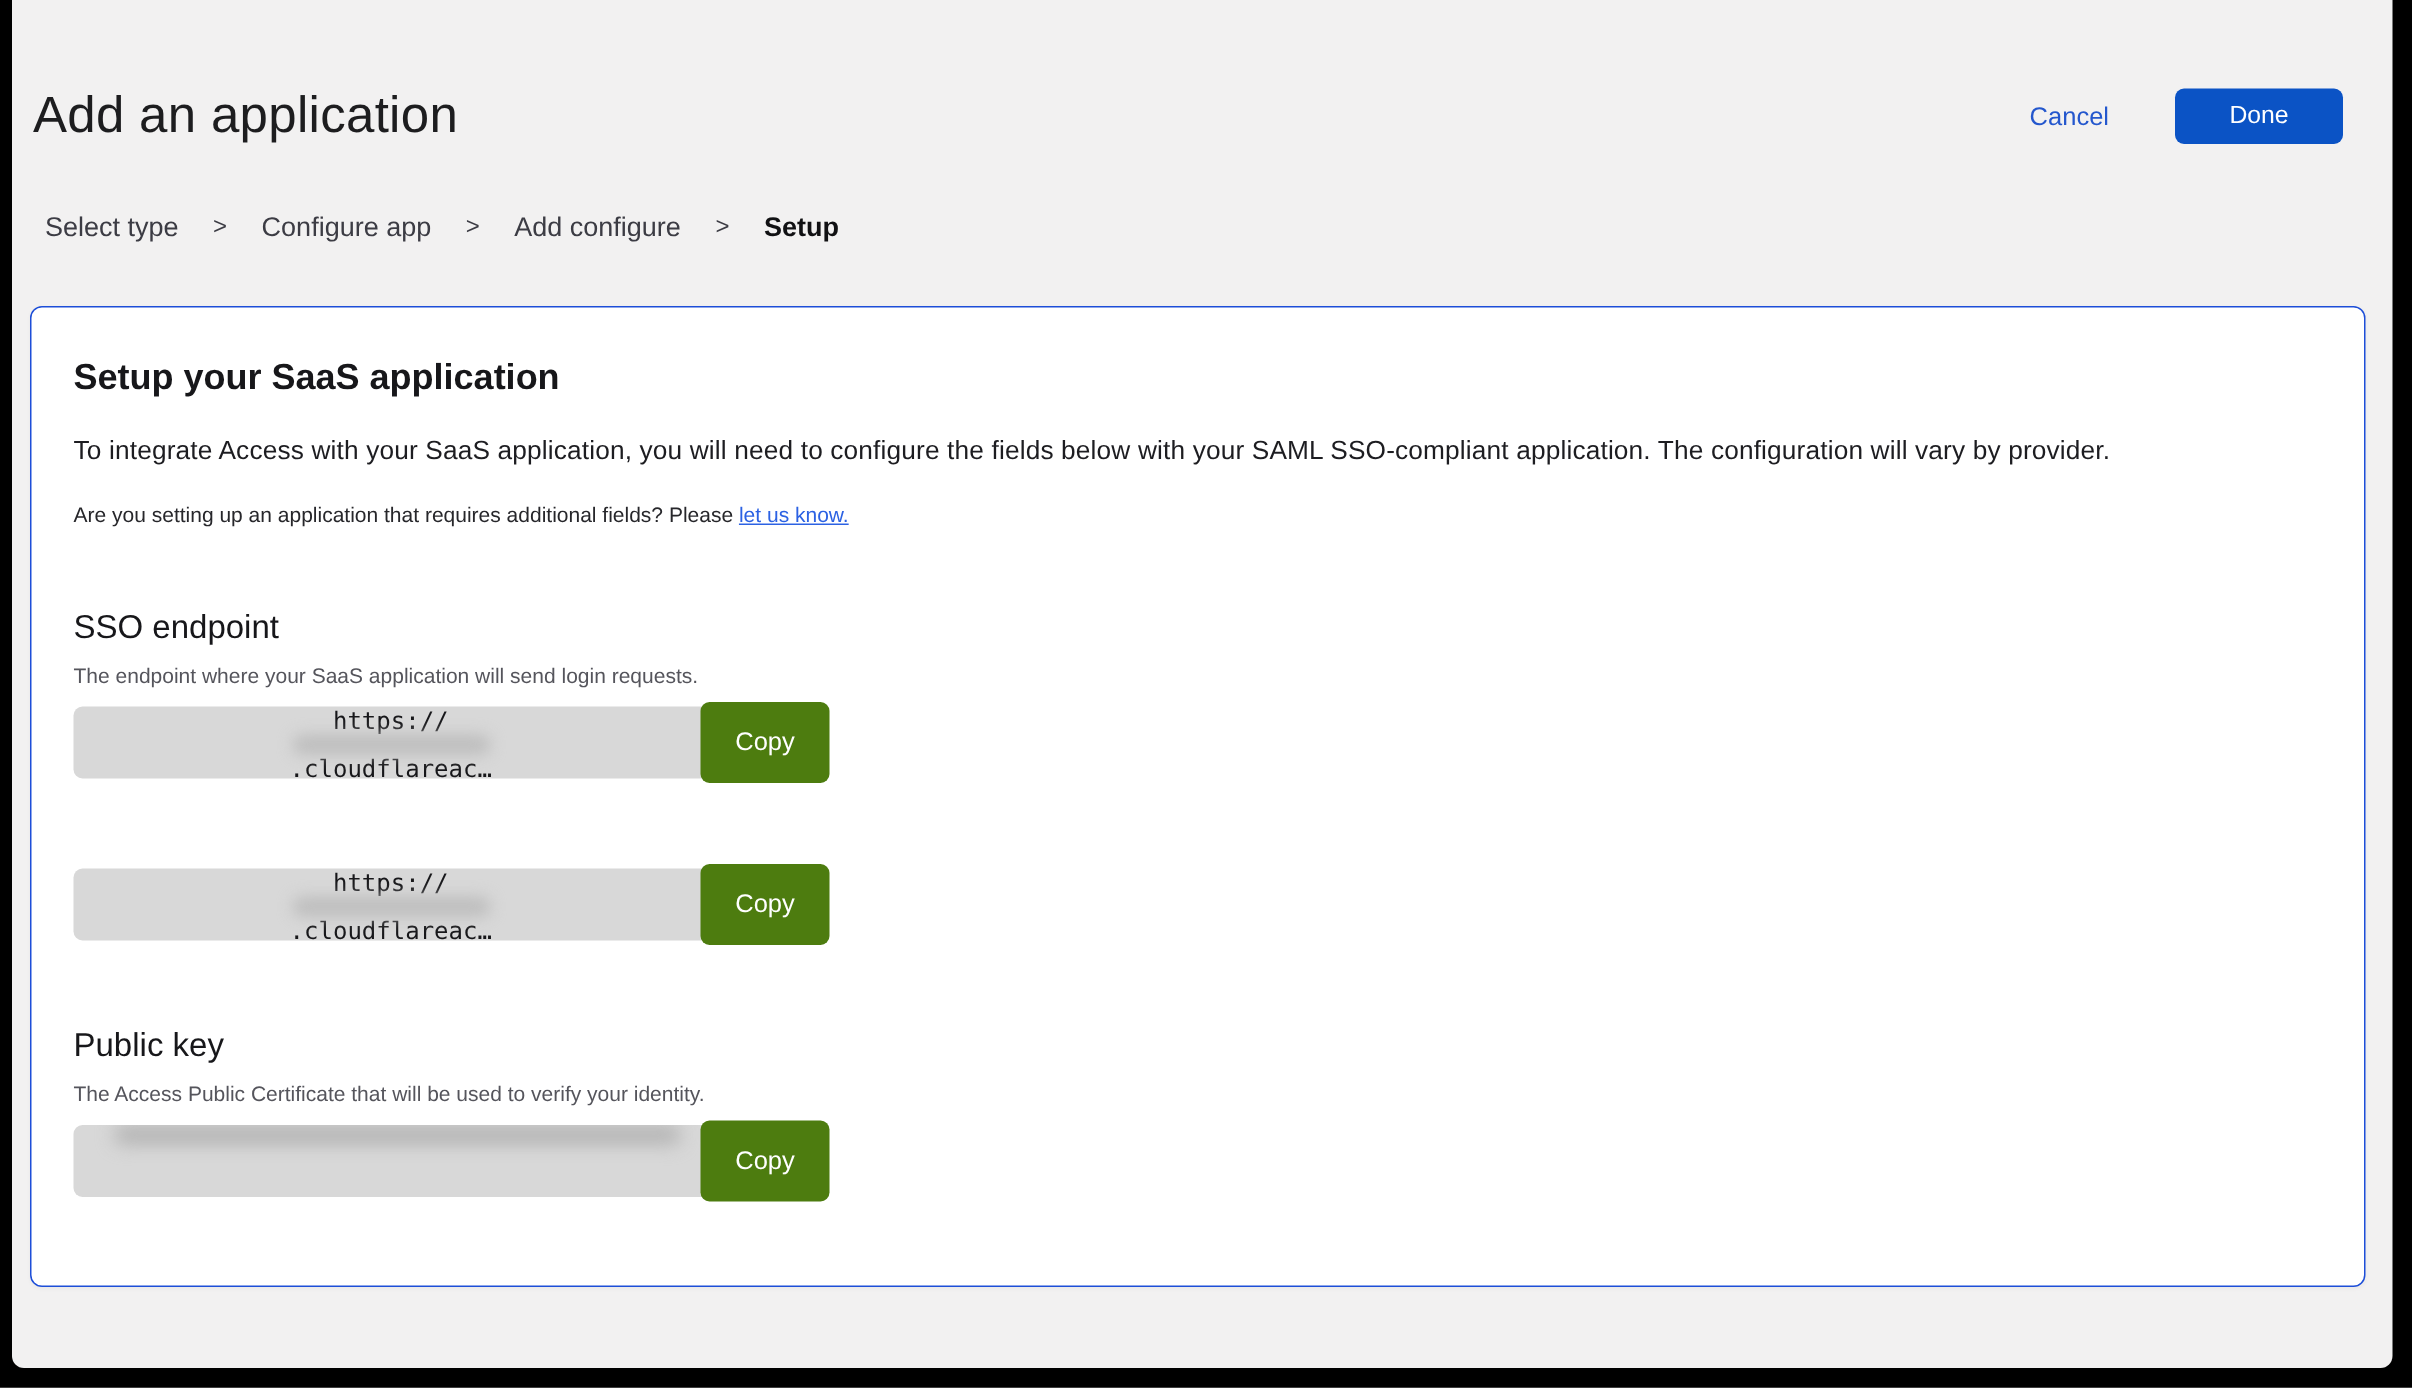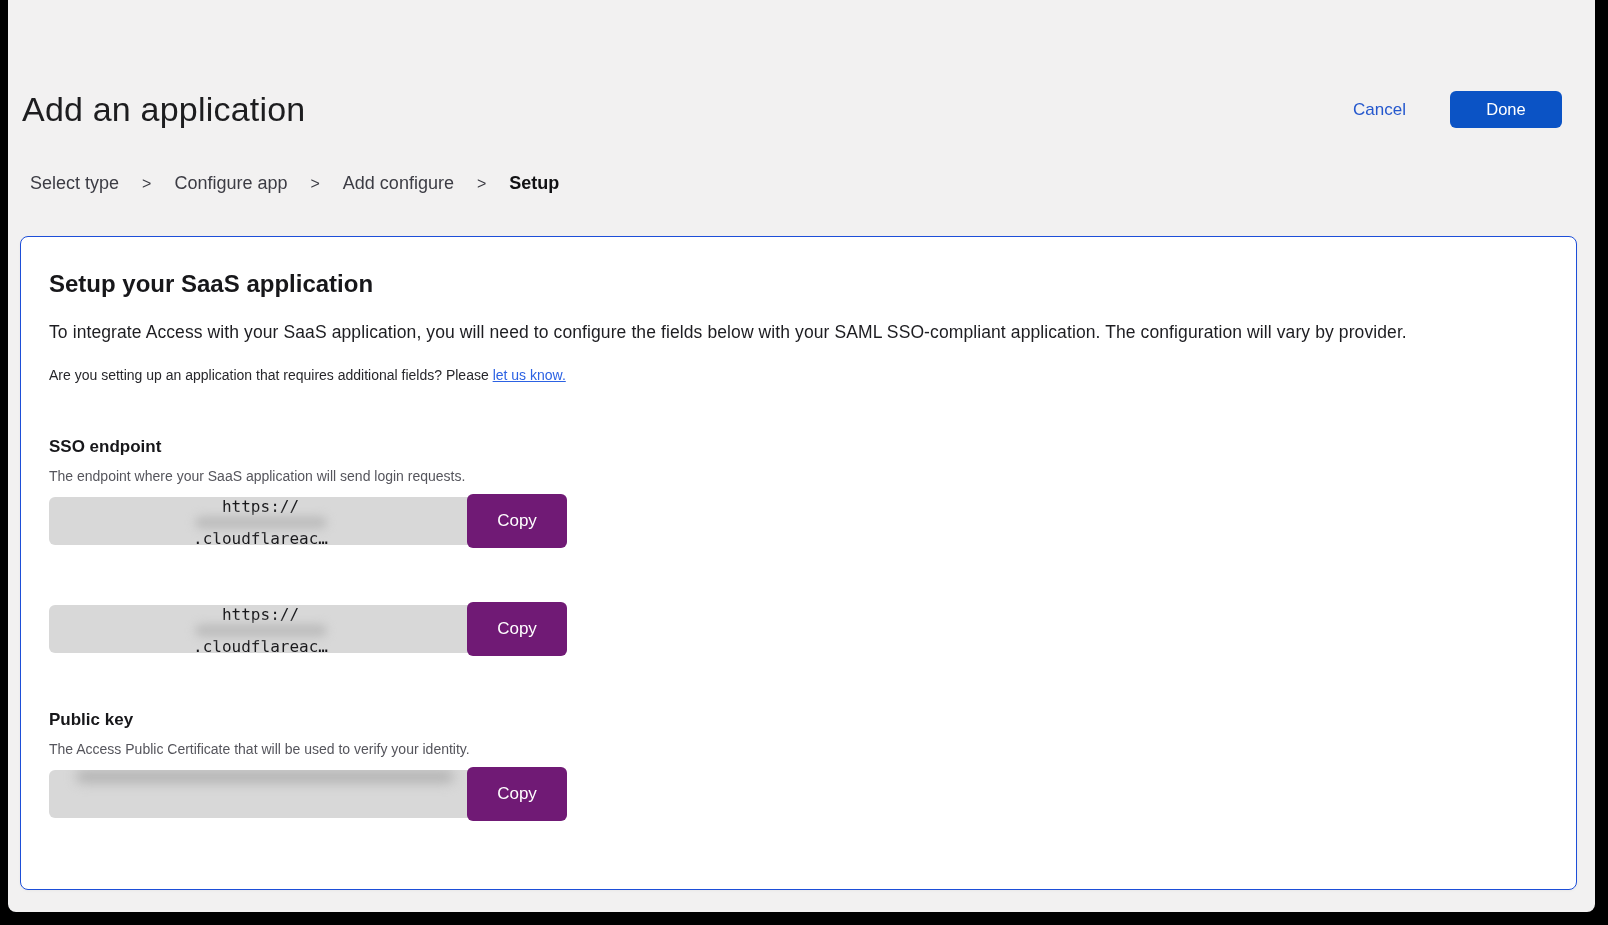--- a/index.html
+++ b/index.html
@@ -15,21 +15,21 @@
     background: #f2f1f1;
     border-radius: 0 0 8px 8px;
     overflow: hidden;
   }
 
   
   .header {
     display: flex;
     justify-content: space-between;
     align-items: center;
-    padding: 90px 33px 0 14px;
+    padding: 58px 33px 0 14px;
   }
   .page-title {
     font-size: 34px;
     font-weight: 400;
     color: #1d1d1f;
     letter-spacing: 0.2px;
   }
   .header-actions { display: flex; align-items: center; gap: 44px; }
   .cancel-link {
     background: none; border: none;
@@ -92,22 +92,22 @@
   .card-note a {
     color: #2c62e3;
     text-decoration: underline;
     cursor: pointer;
   }
 
   
   .field { margin-top: 54px; }
   .field:first-of-type { margin-top: 54px; }
   .field-label {
-    font-size: 17px;
-    font-weight: 700;
+    font-size: 22px;
+    font-weight: 400;
     color: #17171a;
     margin-bottom: 11px;
   }
   .field-desc {
     font-size: 14px;
     color: #55555c;
     margin-bottom: 10px;
   }
   .code-row { display: flex; align-items: center; }
   .code-box {
@@ -118,23 +118,23 @@
     align-items: center;
     padding: 0 10px 0 13px;
     font-family: "DejaVu Sans Mono", "Liberation Mono", monospace;
     font-size: 16px;
     color: #17171a;
     white-space: nowrap;
     overflow: hidden;
     flex-direction: column;
   }
   .copy-btn {
-    height: 54px; width: 100px;
+    height: 54px; width: 86px;
     margin-left: -2px;
-    background: #701a75;
+    background: #4d7c0f;
     border: none;
     border-radius: 6px;
     color: #ffffff;
     font-family: inherit;
     font-size: 17px;
     cursor: pointer;
     flex: 0 0 auto;
     z-index: 1;
   }
   .blob {

